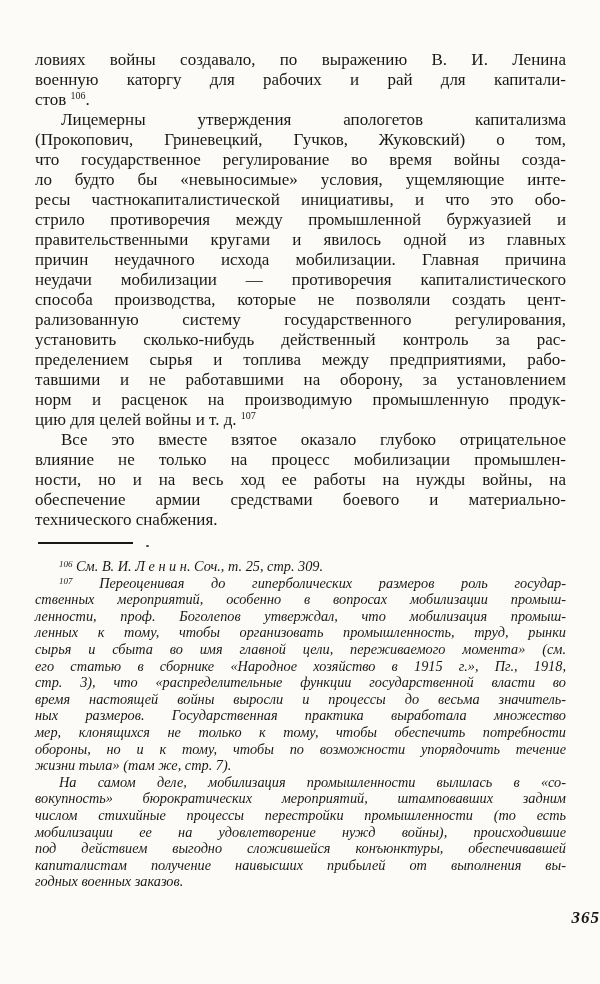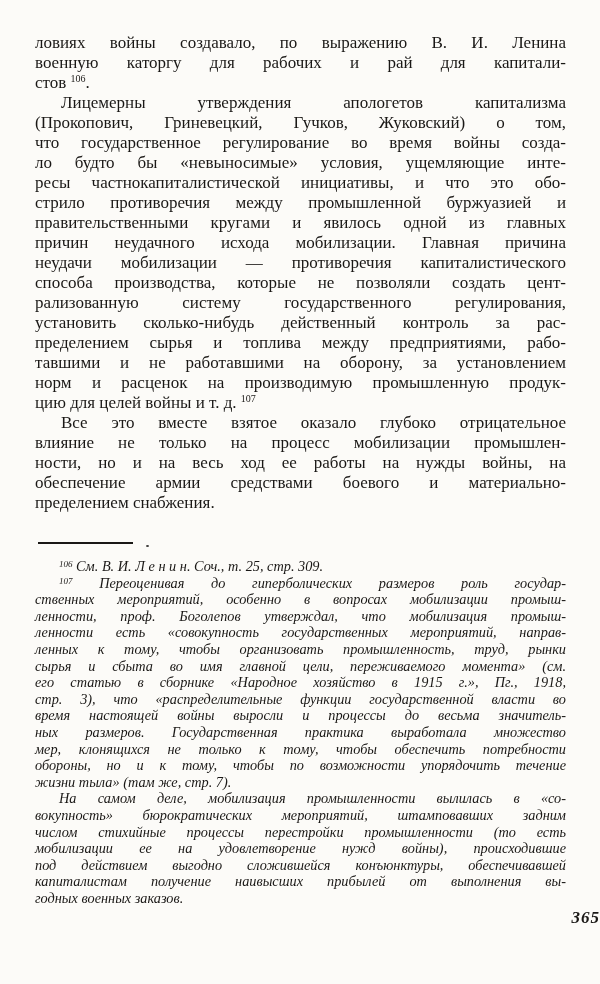--- a/index.html
+++ b/index.html
@@ -17,21 +17,21 @@
     height:984px;
     margin:0 auto;
     background:var(--paper);
     color:var(--ink);
     overflow:hidden;
   }
   
   .body-text{
     position:absolute;
     left:35px;
-    top:33px;
+    top:50px;
     width:531px;
     font-size:17px;
     line-height:20px;
   }
   .line{
     height:20px;
     white-space:normal;
     overflow:visible;
   }
   .j{
@@ -139,42 +139,41 @@
       </div>
     </div>
 
     <div class="para">
       <div class="lines ind-first">
           <div class="line j">Все это вместе взятое оказало глубоко отрицательное</div>
           <div class="line j">влияние не только на процесс мобилизации промышлен-</div>
           <div class="line j">ности, но и на весь ход ее работы на нужды войны, на</div>
           <div class="line j">обеспечение армии средствами боевого и материально-</div>
         </div>
-      <div class="line l">пределением снабжения.</div>
+      <div class="line l">технического снабжения.</div>
     </div>
 
   </main>
 
   <div class="fn-sep"></div>
   <div class="speck"></div>
 
   <section class="footnotes">
 
     <div class="line l ind">
       <sup>106</sup><span> См. В. И. Л е н и н. Соч., т. 25, стр. 309.</span>
     </div>
 
     <div class="para">
       <div class="line j ind">
         <sup>107</sup><span> Переоценивая до гиперболических размеров роль государ-</span>
       </div>
       <div class="lines">
           <div class="line j">ственных мероприятий, особенно в вопросах мобилизации промыш-</div>
           <div class="line j">ленности, проф. Боголепов утверждал, что мобилизация промыш-</div>
-          <div class="line j">ленности есть «совокупность государственных мероприятий, направ-</div>
           <div class="line j">ленных к тому, чтобы организовать промышленность, труд, рынки</div>
           <div class="line j">сырья и сбыта во имя главной цели, переживаемого момента» (см.</div>
           <div class="line j">его статью в сборнике «Народное хозяйство в 1915 г.», Пг., 1918,</div>
           <div class="line j">стр. 3), что «распределительные функции государственной власти во</div>
           <div class="line j">время настоящей войны выросли и процессы до весьма значитель-</div>
           <div class="line j">ных размеров. Государственная практика выработала множество</div>
           <div class="line j">мер, клонящихся не только к тому, чтобы обеспечить потребности</div>
           <div class="line j">обороны, но и к тому, чтобы по возможности упорядочить течение</div>
         </div>
       <div class="line l">жизни тыла» (там же, стр. 7).</div>

